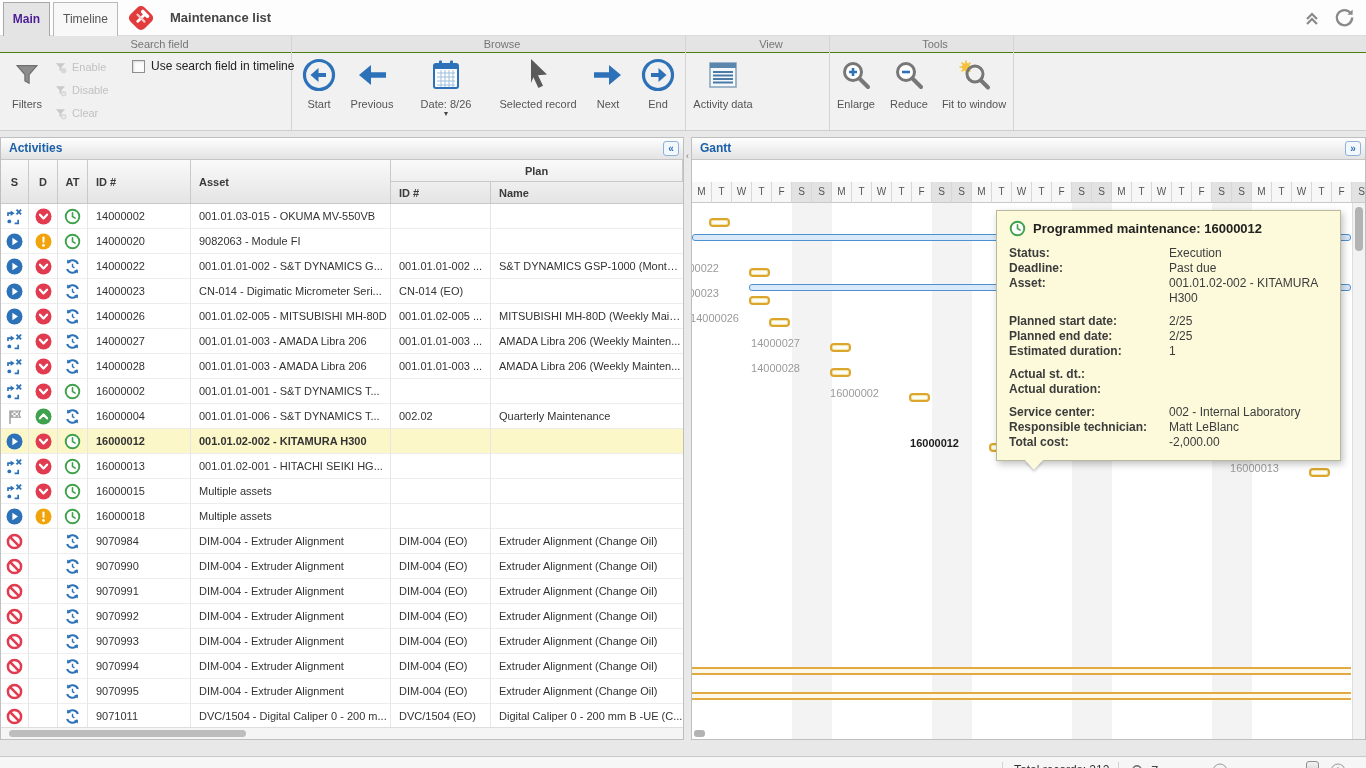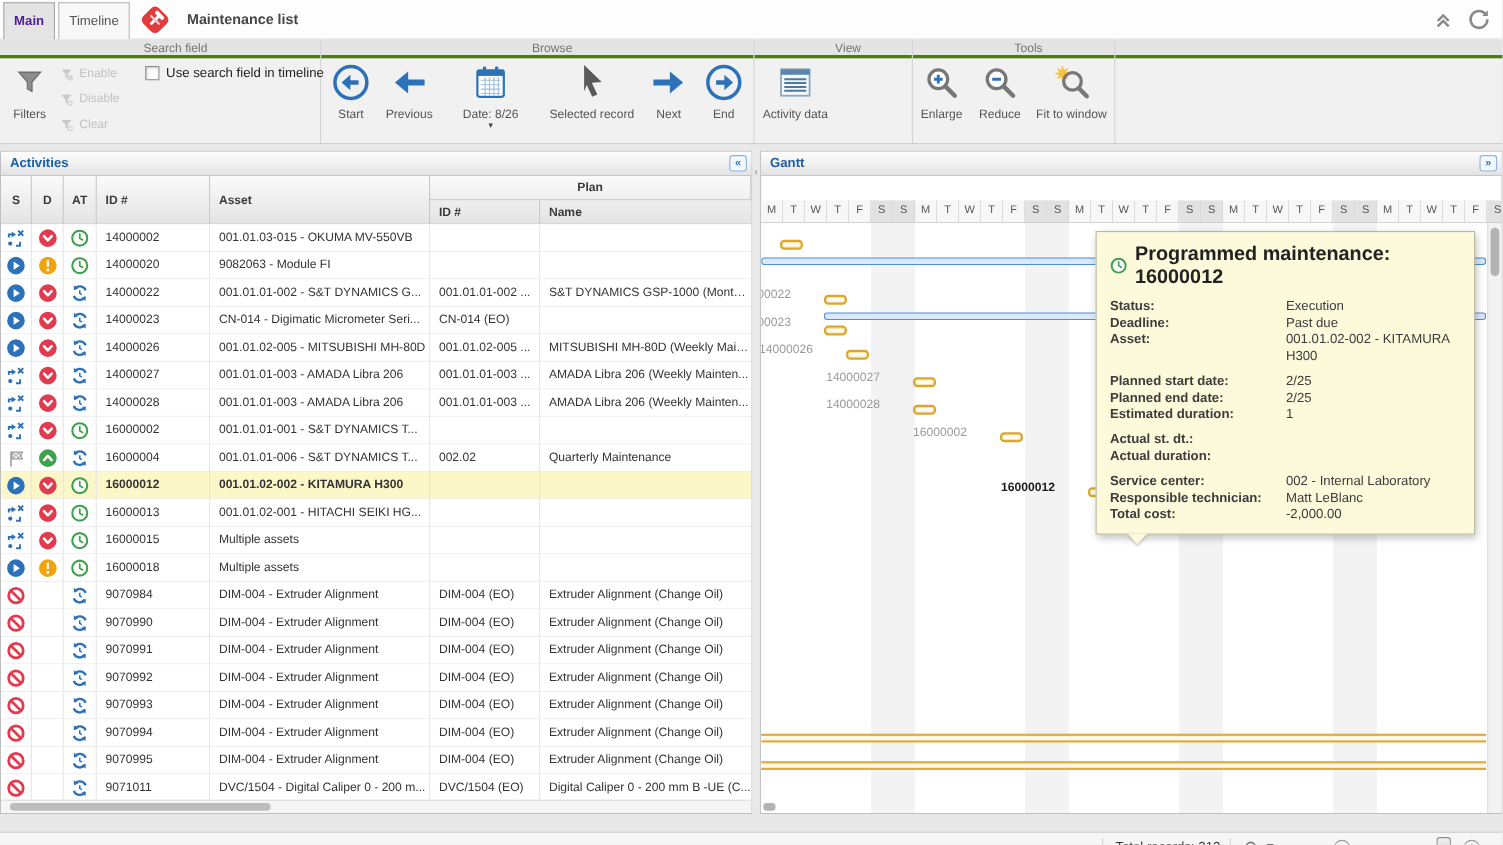--- a/index.html
+++ b/index.html
@@ -13,21 +13,21 @@
   .tab-main { left:3px; width:47px;}
   .tab-timeline { left:53px; width:65px; background:#f8f8f8;}
   .appicon { position:absolute; left:125px; top:2px; width:32px; height:32px;}
   .apptitle { position:absolute; left:170px; top:0; height:36px; line-height:36px; font-size:13px; font-weight:bold; color:#454545;}
   .winbtn { position:absolute; top:7px; width:22px; height:22px; cursor:pointer;}
   .winbtn.cexp { left:1302px;}
   .winbtn.cref { left:1334px;}
 
   
   .ribbon { position:absolute; left:0; top:36px; width:1366px; height:95px; background:#f1f1f1; border-bottom:1px solid #cfcfcf;}
-  .rstrip { position:absolute; top:0; height:17px; background:#e4e4e4; border-bottom:3px solid #4d7c0f; color:#757575; font-size:11px; text-align:center; line-height:16px;padding-left:28px;}
+  .rstrip { position:absolute; top:0; height:17px; background:#e4e4e4; border-bottom:1px solid #4d7c0f; color:#757575; font-size:11px; text-align:center; line-height:16px;padding-left:28px;}
   .rsep { position:absolute; top:0; width:1px; height:94px; background:#d4d4d4;}
   .ritem { position:absolute; top:19px; height:72px; text-align:center; font-size:11px; color:#555; cursor:pointer;}
   .ritem .ric { height:40px; display:flex; align-items:center; justify-content:center;}
   .ritem .rlab { margin-top:3px; line-height:12px;}
   .caret { font-size:8px; color:#444; line-height:8px;}
   .dimbtn { position:absolute; left:54px; height:16px; display:flex; align-items:center; color:#c2c2c2; font-size:11px; cursor:default;}
   .dimbtn svg { margin-right:5px; opacity:.45;}
   .cbwrap { position:absolute; left:132px; top:23px; display:flex; align-items:center; font-size:12px; color:#222; cursor:pointer;}
   .cbbox { width:13px; height:13px; border:1px solid #8e8e8e; background:#fcfcfc; box-shadow:inset 1px 1px 2px rgba(0,0,0,.15); margin-right:6px;}
 
@@ -67,21 +67,21 @@
   .gline { position:absolute; height:7px; border:1px solid #4f90d0; border-radius:3px; background:#d9e9fa; cursor:pointer;}
   .glong { position:absolute; left:0; width:659px; height:8px; border-top:2px solid #e0aa3e; border-bottom:2px solid #e0aa3e; background:#fdf9ea; cursor:pointer;}
   .glabel { position:absolute; width:90px; text-align:right; font-size:11px; color:#9a9a9a; line-height:12px;}
   .glabel.sel { color:#1c1c1c; font-weight:bold;}
   .gvscroll { position:absolute; right:0; top:0; width:13px; height:536px; background:#f2f2f2; border-left:1px solid #ddd;}
   .gvthumb { position:absolute; left:2px; top:4px; width:8px; height:44px; border-radius:4px; background:#b3b3b3; cursor:pointer;}
   .ghthumb { position:absolute; left:2px; bottom:2px; width:11px; height:7px; border-radius:3px; background:#b3b3b3; cursor:pointer;}
 
   
   .gtooltip { position:absolute; left:996px; top:210px; width:345px; background:#fcfada; border:1px solid #b9b9a0; box-shadow:2px 3px 7px rgba(0,0,0,.25); padding:9px 12px 10px 12px; z-index:20;}
-  .tt-title { display:flex; align-items:center; font-size:18px; font-weight:bold; color:#222; margin-bottom:9px;}
+  .tt-title { display:flex; align-items:center; font-size:13px; font-weight:bold; color:#222; margin-bottom:9px;}
   .tt-title svg { margin-right:7px;}
   .tt-group { margin-bottom:8px;}
   .tt-group:last-child { margin-bottom:0;}
   .tt-row { display:flex; font-size:12px; line-height:15px; color:#3c3c3c;}
   .tt-row .l { width:160px; font-weight:bold; flex:none;}
   .tt-row .v { flex:1;}
   .tt-pointer { position:absolute; left:28px; bottom:-10px; width:0; height:0; border-left:9px solid transparent; border-right:9px solid transparent; border-top:10px solid #fcfada; filter:drop-shadow(0 2px 1px rgba(0,0,0,.2));}
 
   
   .statusbar { position:absolute; left:0; top:740px; width:1366px; height:28px; background:#f6f6f6; border-top:1px solid #c9c9c9;margin-top:16px;}

